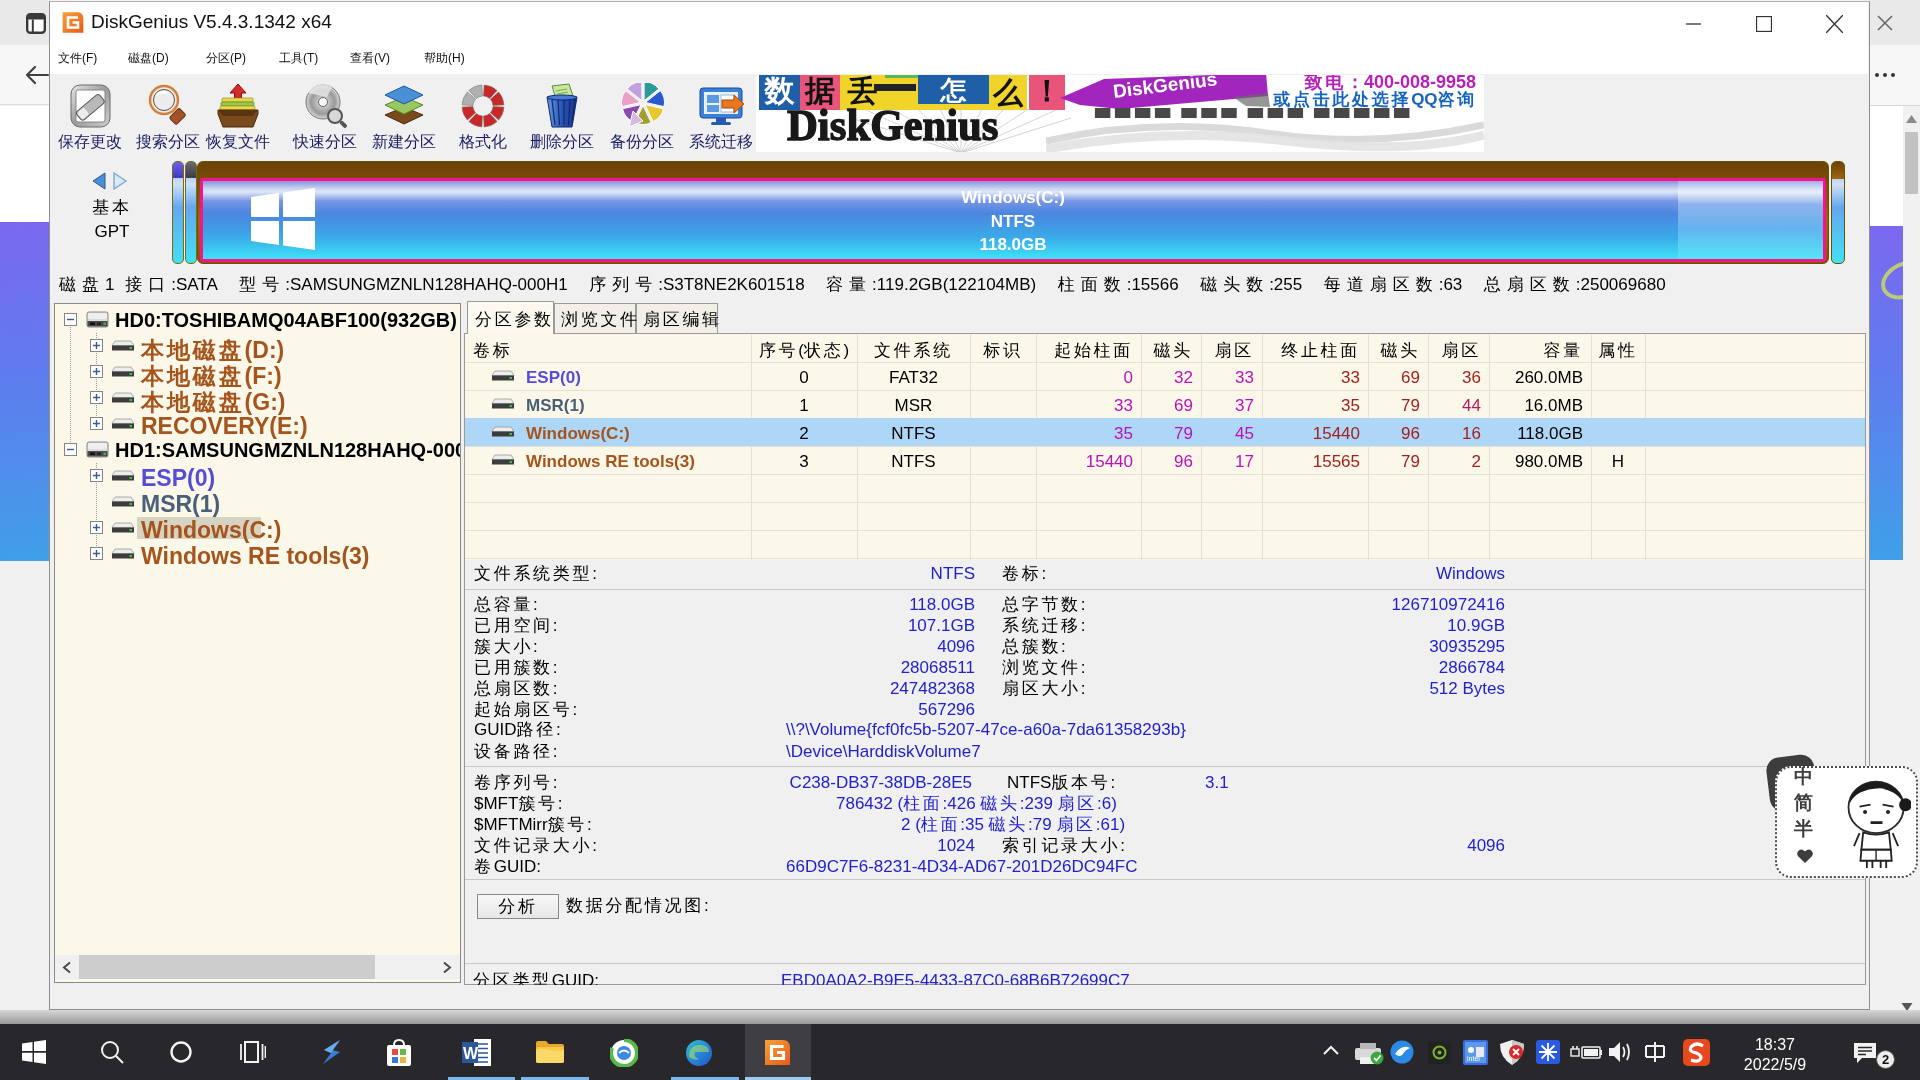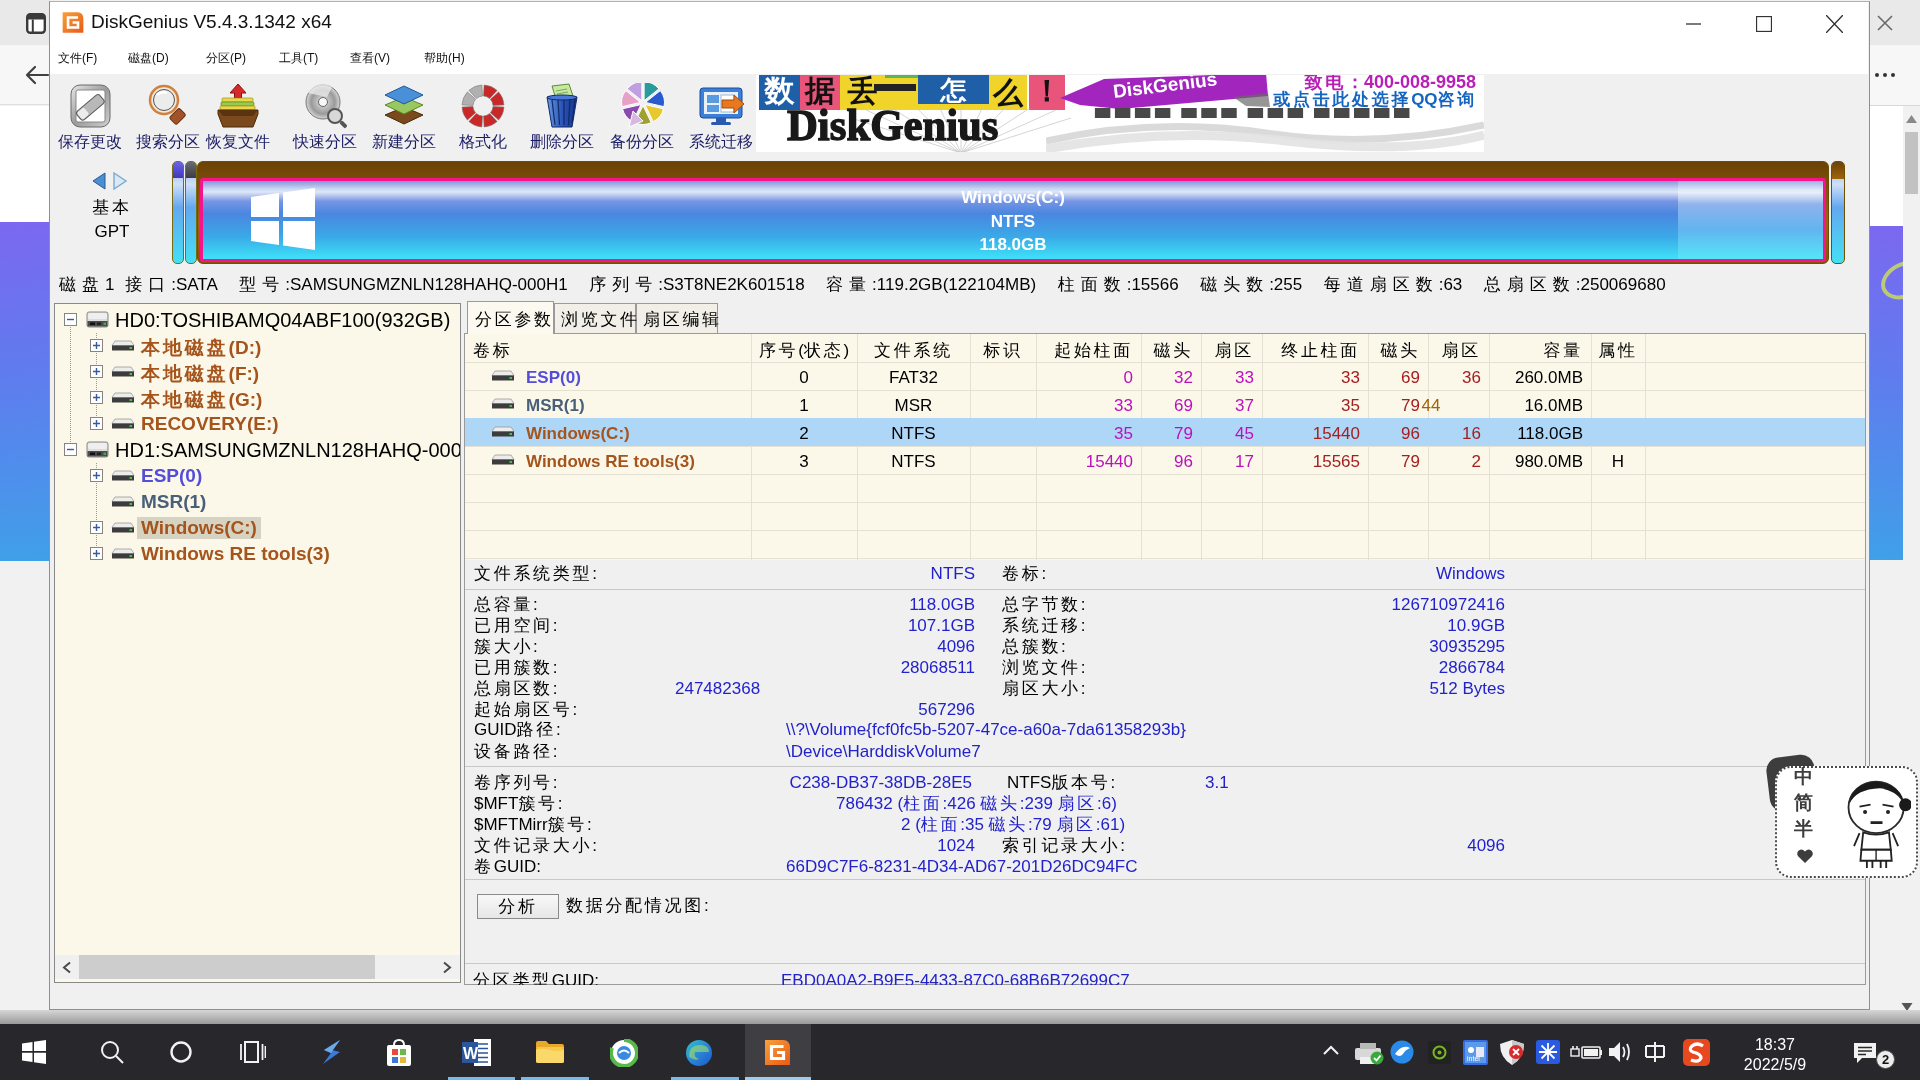--- a/index.html
+++ b/index.html
@@ -1,21 +1,21 @@
 <!DOCTYPE html>
 <html><head>
 <meta charset="utf-8">
 <style>
 *{margin:0;padding:0;box-sizing:border-box}
 html,body{width:1920px;height:1080px;overflow:hidden;font-family:"Liberation Sans",sans-serif;background:#f1f1f1}
 .abs{position:absolute}
 .cj{letter-spacing:2.7px}
 .cjb{letter-spacing:2.9px}
-.tr-root{font-size:20px;font-weight:normal;color:#000;white-space:nowrap}
-.tr-item{font-size:19px;font-weight:bold;white-space:nowrap}
+.tr-root{font-size:20px;font-weight:bold;color:#000;white-space:nowrap}
+.tr-item{font-size:23px;font-weight:bold;white-space:nowrap}
 .th{font-size:17px;line-height:20px;color:#000;white-space:nowrap}
 .td{font-size:17px;line-height:22px;color:#000;white-space:nowrap}
 .dl{font-size:17px;line-height:20px;color:#000;white-space:nowrap}
 .dv{font-size:17px;line-height:20px;color:#2222cc;white-space:nowrap}
 .adch{font-size:30px;line-height:38px;font-weight:bold;text-align:center;overflow:hidden}
 .stx{font-size:19px;font-weight:bold;color:#3d3d3d}
 body{position:relative}
 
 #bg-tabbar-l{left:0;top:0;width:50px;height:45px;background:#e9e9e9}
 #bg-tabicon{left:26px;top:13px;width:20px;height:21px}
@@ -517,21 +517,21 @@
             <use href="#part"></use>
           </svg>
    <div class="abs td" style="left:62px;top:94px;font-weight:bold;color:#4a6078">MSR(1)</div>
    <div class="abs td" style="left:287px;top:94px;width:106px;text-align:center">1</div>
    <div class="abs td" style="left:393px;top:94px;width:113px;text-align:center">MSR</div>
    <div class="abs td" style="left:569px;top:94px;width:100px;text-align:right;color:#bb10bb">33</div>
    <div class="abs td" style="left:629px;top:94px;width:100px;text-align:right;color:#bb10bb">69</div>
    <div class="abs td" style="left:690px;top:94px;width:100px;text-align:right;color:#bb10bb">37</div>
    <div class="abs td" style="left:796px;top:94px;width:100px;text-align:right;color:#a42020">35</div>
    <div class="abs td" style="left:856px;top:94px;width:100px;text-align:right;color:#a42020">79</div>
-   <div class="abs td" style="left:917px;top:94px;width:100px;text-align:center;color:#a16207">44</div>
+   <div class="abs td" style="left:917px;top:94px;width:100px;text-align:right;color:#be185d">44</div>
    <div class="abs td" style="left:1019px;top:94px;width:100px;text-align:right">16.0MB</div>
    <svg class="abs" style="left:27px;top:125px" width="24" height="12">
             <use href="#part"></use>
           </svg>
    <div class="abs td" style="left:62px;top:122px;font-weight:bold;color:#a5541c">Windows(C:)</div>
    <div class="abs td" style="left:287px;top:122px;width:106px;text-align:center">2</div>
    <div class="abs td" style="left:393px;top:122px;width:113px;text-align:center">NTFS</div>
    <div class="abs td" style="left:569px;top:122px;width:100px;text-align:right;color:#bb10bb">35</div>
    <div class="abs td" style="left:629px;top:122px;width:100px;text-align:right;color:#bb10bb">79</div>
    <div class="abs td" style="left:690px;top:122px;width:100px;text-align:right;color:#bb10bb">45</div>
@@ -572,21 +572,21 @@
    <div class="abs dv" style="left:741px;top:315px;width:300px;text-align:right">10.9GB</div>
    <div class="abs dl" style="left:10px;top:336px"><span class="cj">簇大小</span>:</div>
    <div class="abs dv" style="left:211px;top:336px;width:300px;text-align:right">4096</div>
    <div class="abs dl" style="left:538px;top:336px"><span class="cj">总簇数</span>:</div>
    <div class="abs dv" style="left:741px;top:336px;width:300px;text-align:right">30935295</div>
    <div class="abs dl" style="left:10px;top:357px"><span class="cj">已用簇数</span>:</div>
    <div class="abs dv" style="left:211px;top:357px;width:300px;text-align:right">28068511</div>
    <div class="abs dl" style="left:538px;top:357px"><span class="cj">浏览文件</span>:</div>
    <div class="abs dv" style="left:741px;top:357px;width:300px;text-align:right">2866784</div>
    <div class="abs dl" style="left:10px;top:378px"><span class="cj">总扇区数</span>:</div>
-   <div class="abs dv" style="left:211px;top:378px;width:300px;">247482368</div>
+   <div class="abs dv" style="left:211px;top:378px;width:300px;text-align:right">247482368</div>
    <div class="abs dl" style="left:538px;top:378px"><span class="cj">扇区大小</span>:</div>
    <div class="abs dv" style="left:741px;top:378px;width:300px;text-align:right">512 Bytes</div>
    <div class="abs dl" style="left:10px;top:399px"><span class="cj">起始扇区号</span>:</div>
    <div class="abs dv" style="left:211px;top:399px;width:300px;text-align:right">567296</div>
    <div class="abs dl" style="left:10px;top:419px">GUID<span class="cj">路径</span>:</div>
    <div class="abs dv" style="left:322px;top:419px">\\?\Volume{fcf0fc5b-5207-47ce-a60a-7da61358293b}</div>
    <div class="abs dl" style="left:10px;top:441px"><span class="cj">设备路径</span>:</div>
    <div class="abs dv" style="left:322px;top:441px">\Device\HarddiskVolume7</div>
    <div class="abs" style="left:1px;top:465px;width:1400px;height:1px;background:#c8c8c8"></div>
    <div class="abs dl" style="left:10px;top:472px"><span class="cj">卷序列号</span>:</div>

